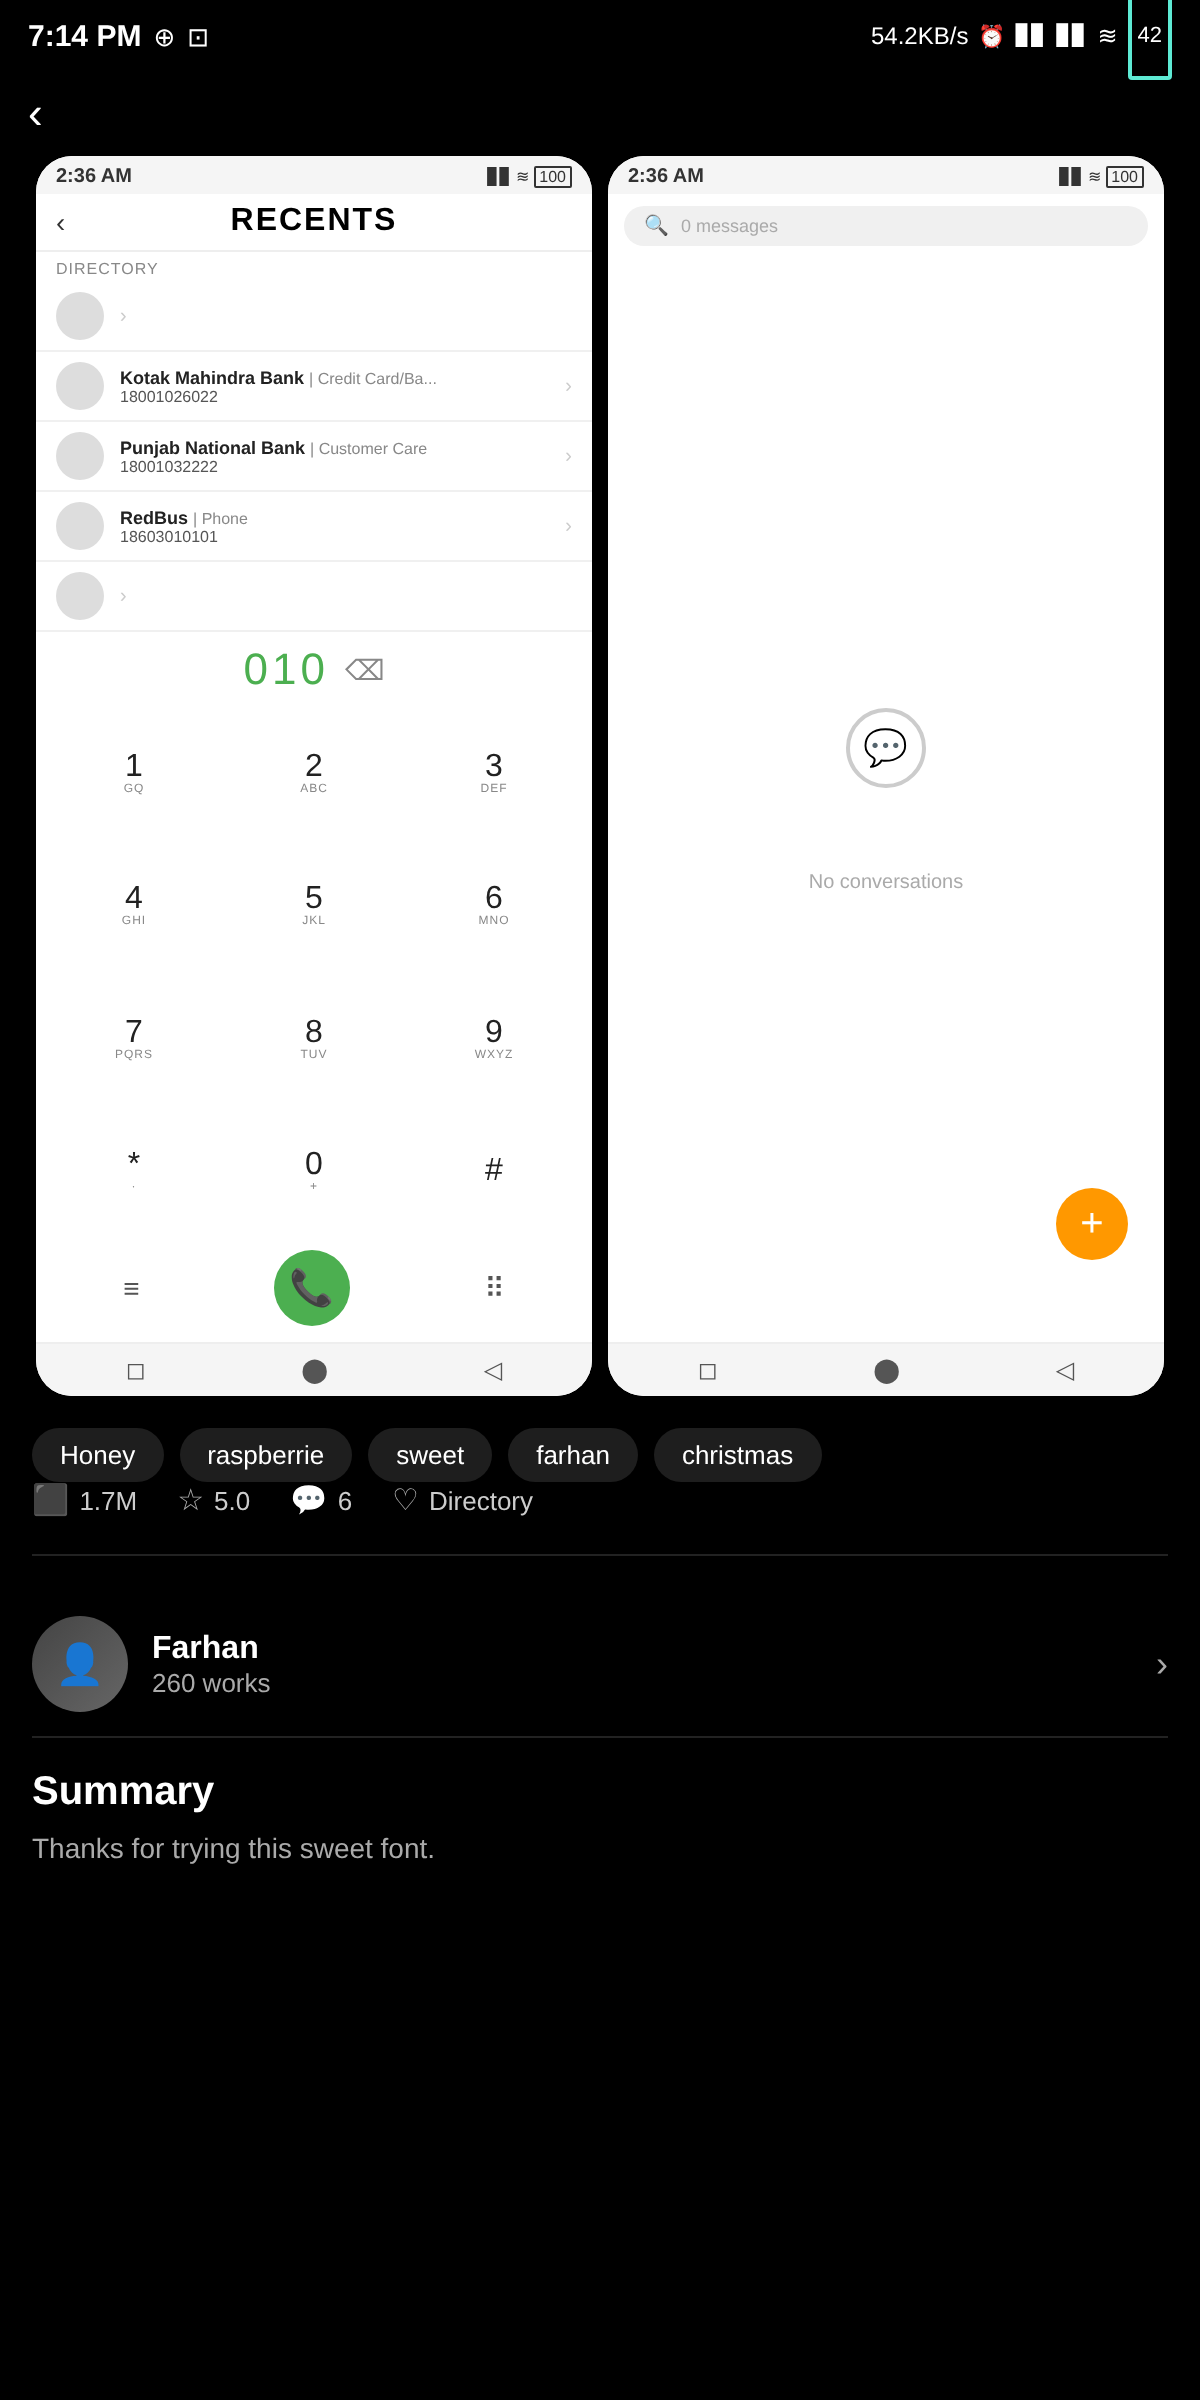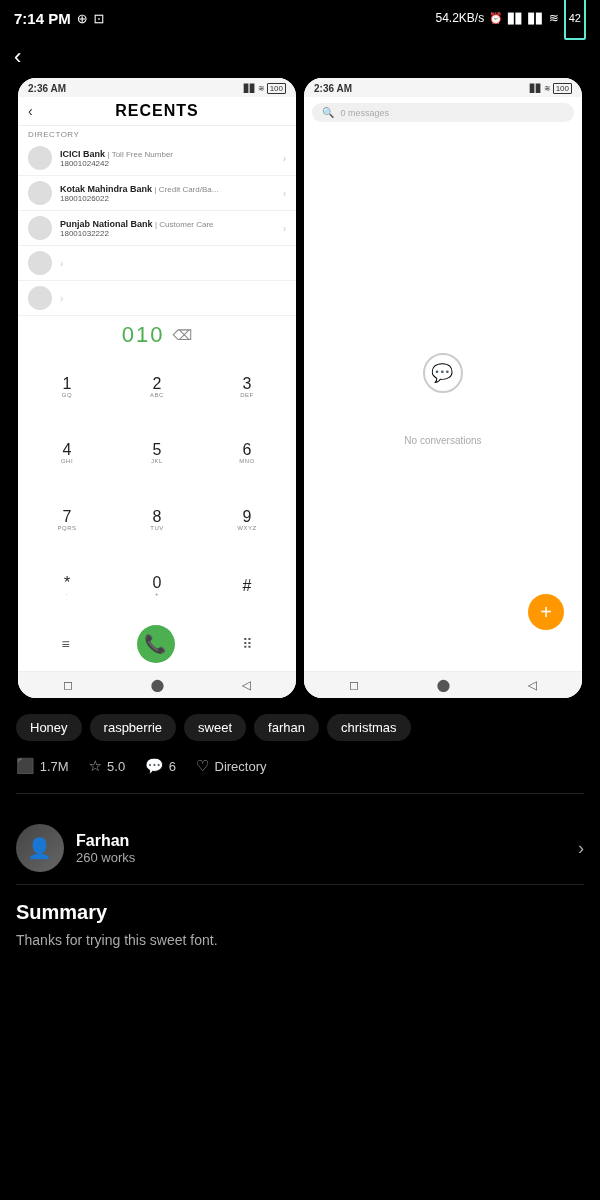--- a/index.html
+++ b/index.html
@@ -302,21 +302,20 @@
       gap: 8px;
       cursor: pointer;
       letter-spacing: 0.5px;
     }
 
     
     .tags-row {
       display: flex;
       gap: 8px;
       flex-wrap: wrap;
-      margin-bottom: 16px;
     }
     .tag {
       background: #1e1e1e;
       color: #fff;
       border-radius: 20px;
       padding: 6px 14px;
       font-size: 13px;
       cursor: pointer;
     }
 
@@ -418,44 +417,44 @@
     </div>
     <div class="recents-header">
       <span class="recents-back">‹</span>
       <span class="recents-title">Recents</span>
     </div>
     <div class="directory-label">Directory</div>
 
     <div>
       <div class="contact-item">
         <div class="contact-avatar"></div>
-        <div class="contact-info">
-          <div class="contact-name">ICICI Bank <span>| Toll Free Number</span></div>
-          <div class="contact-number">18001024242</div>
-        </div>
         <span class="contact-chevron">›</span>
       </div>
       <div class="contact-item">
         <div class="contact-avatar"></div>
         <div class="contact-info">
           <div class="contact-name">Kotak Mahindra Bank <span>| Credit Card/Ba...</span></div>
           <div class="contact-number">18001026022</div>
         </div>
         <span class="contact-chevron">›</span>
       </div>
       <div class="contact-item">
         <div class="contact-avatar"></div>
         <div class="contact-info">
           <div class="contact-name">Punjab National Bank <span>| Customer Care</span></div>
           <div class="contact-number">18001032222</div>
         </div>
         <span class="contact-chevron">›</span>
       </div>
       <div class="contact-item">
         <div class="contact-avatar"></div>
+        <div class="contact-info">
+          <div class="contact-name">RedBus <span>| Phone</span></div>
+          <div class="contact-number">18603010101</div>
+        </div>
         <span class="contact-chevron">›</span>
       </div>
       <div class="contact-item">
         <div class="contact-avatar"></div>
         <span class="contact-chevron">›</span>
       </div>
     </div>
 
     <div class="dialer-input-row">
       <span class="dialer-number">010</span>

